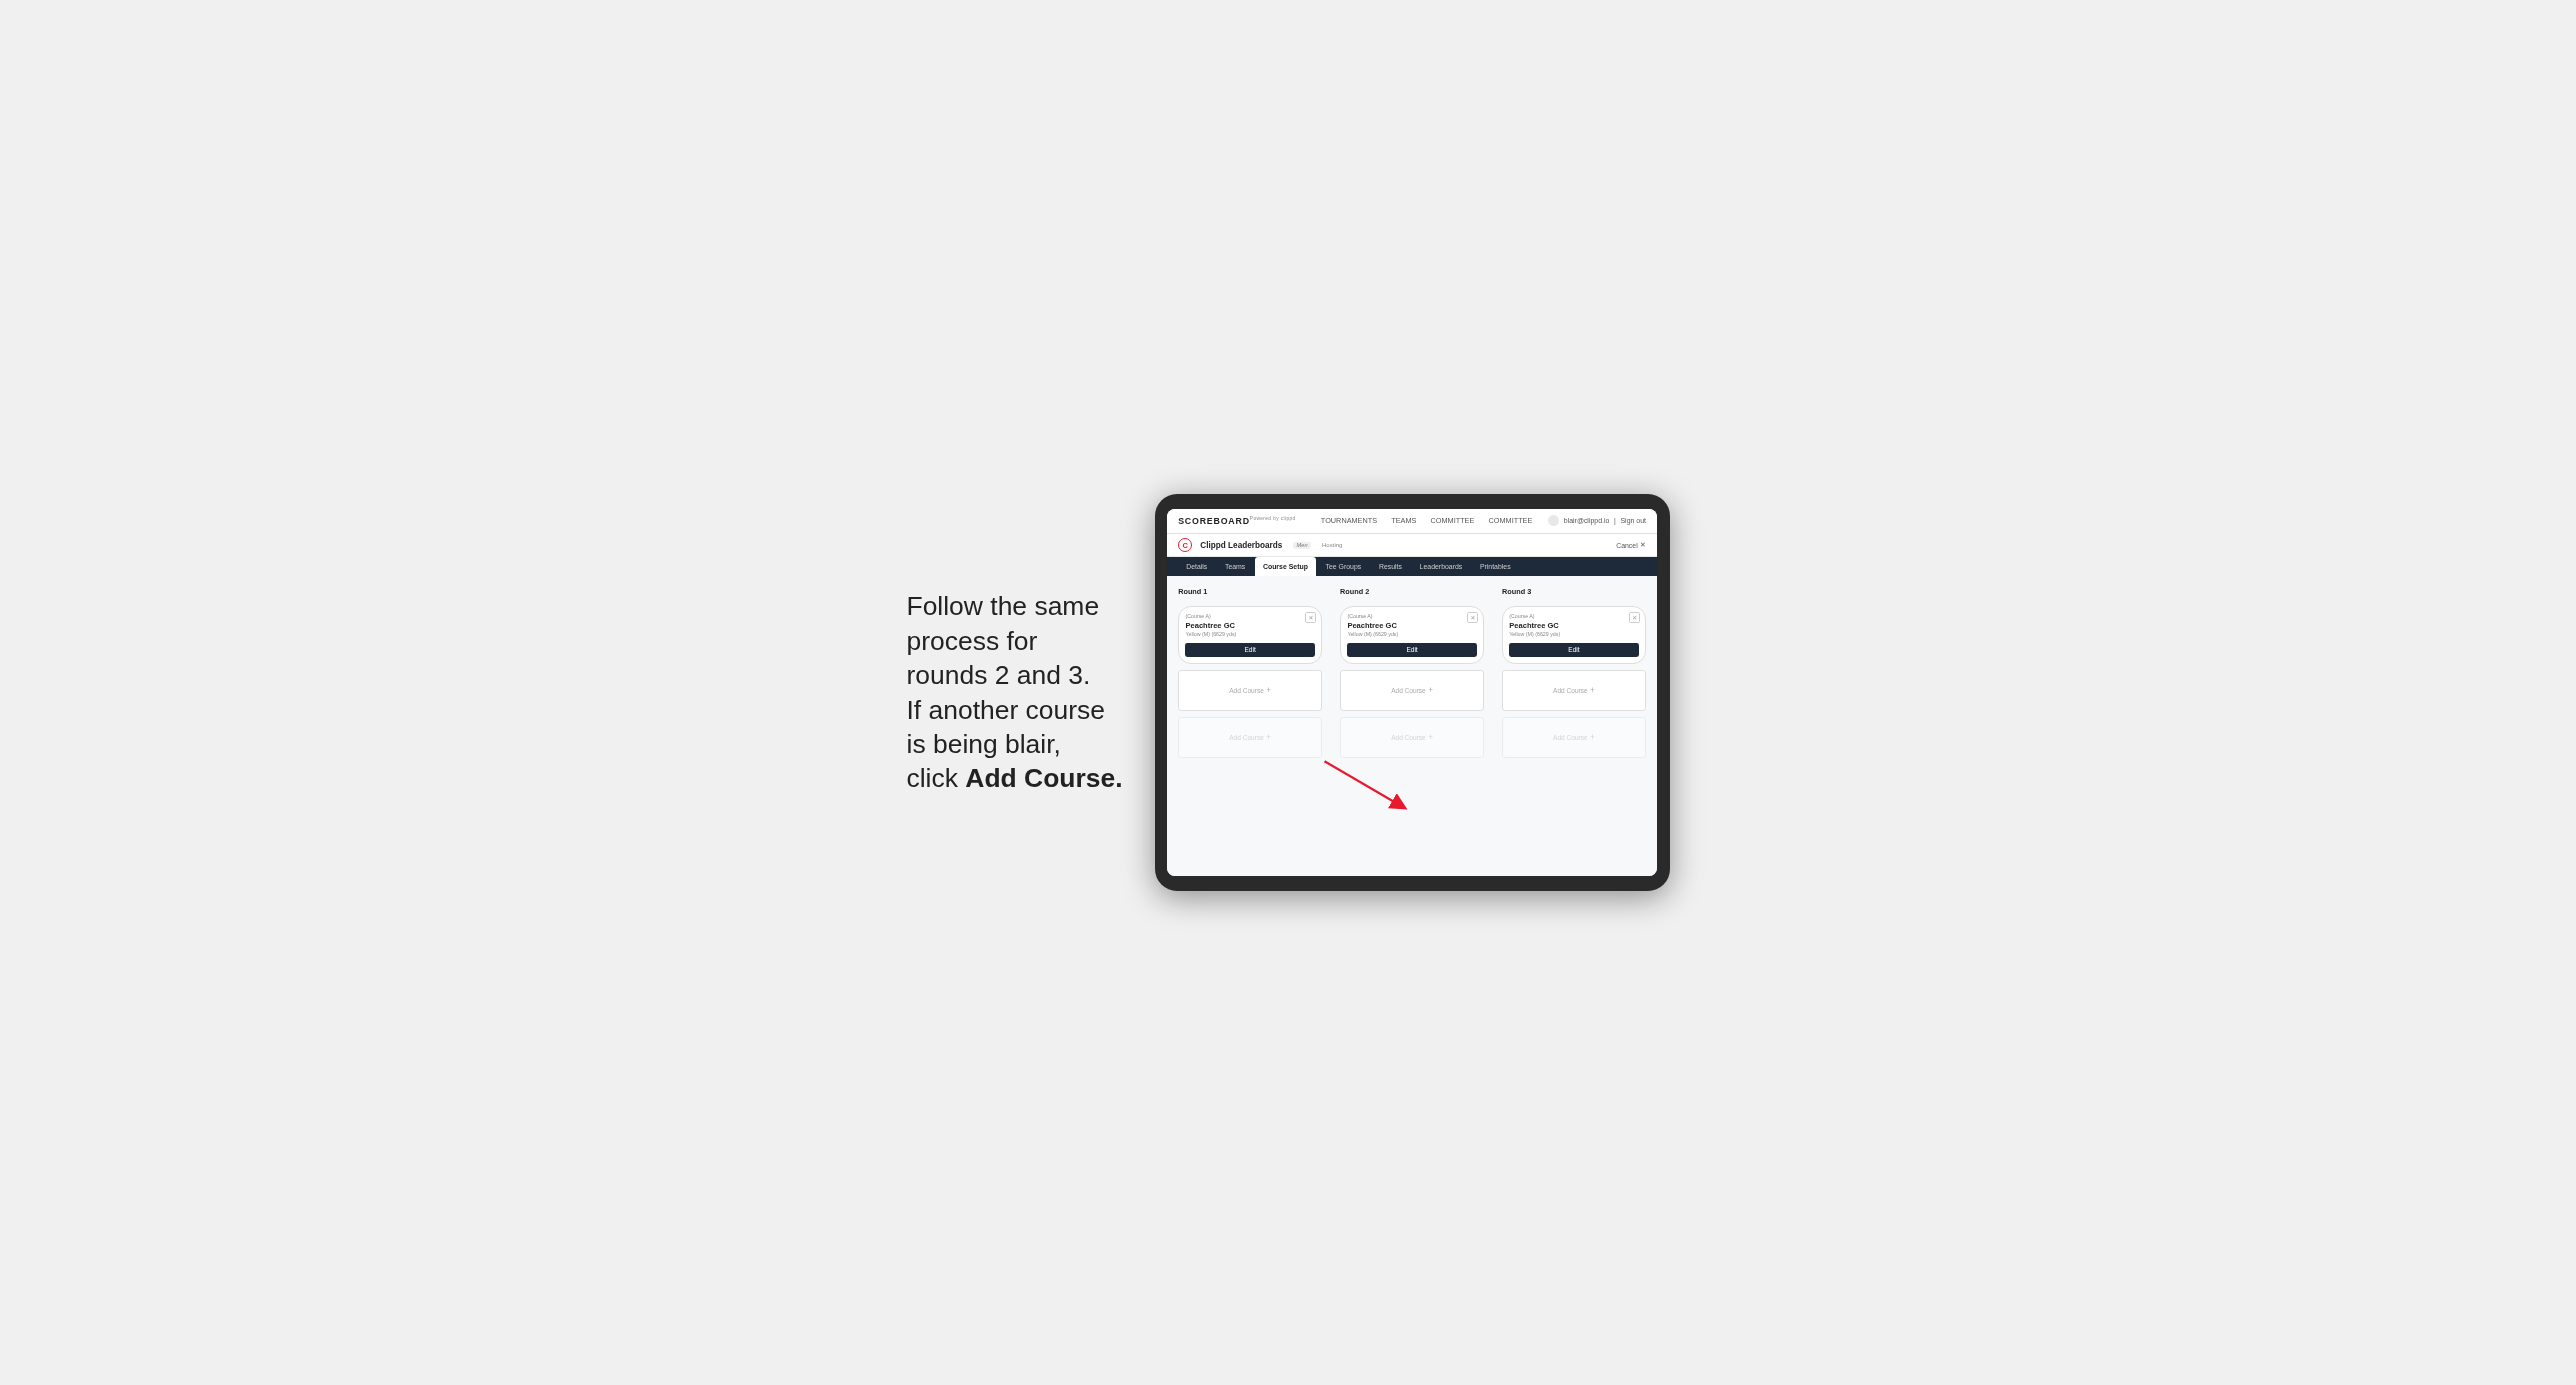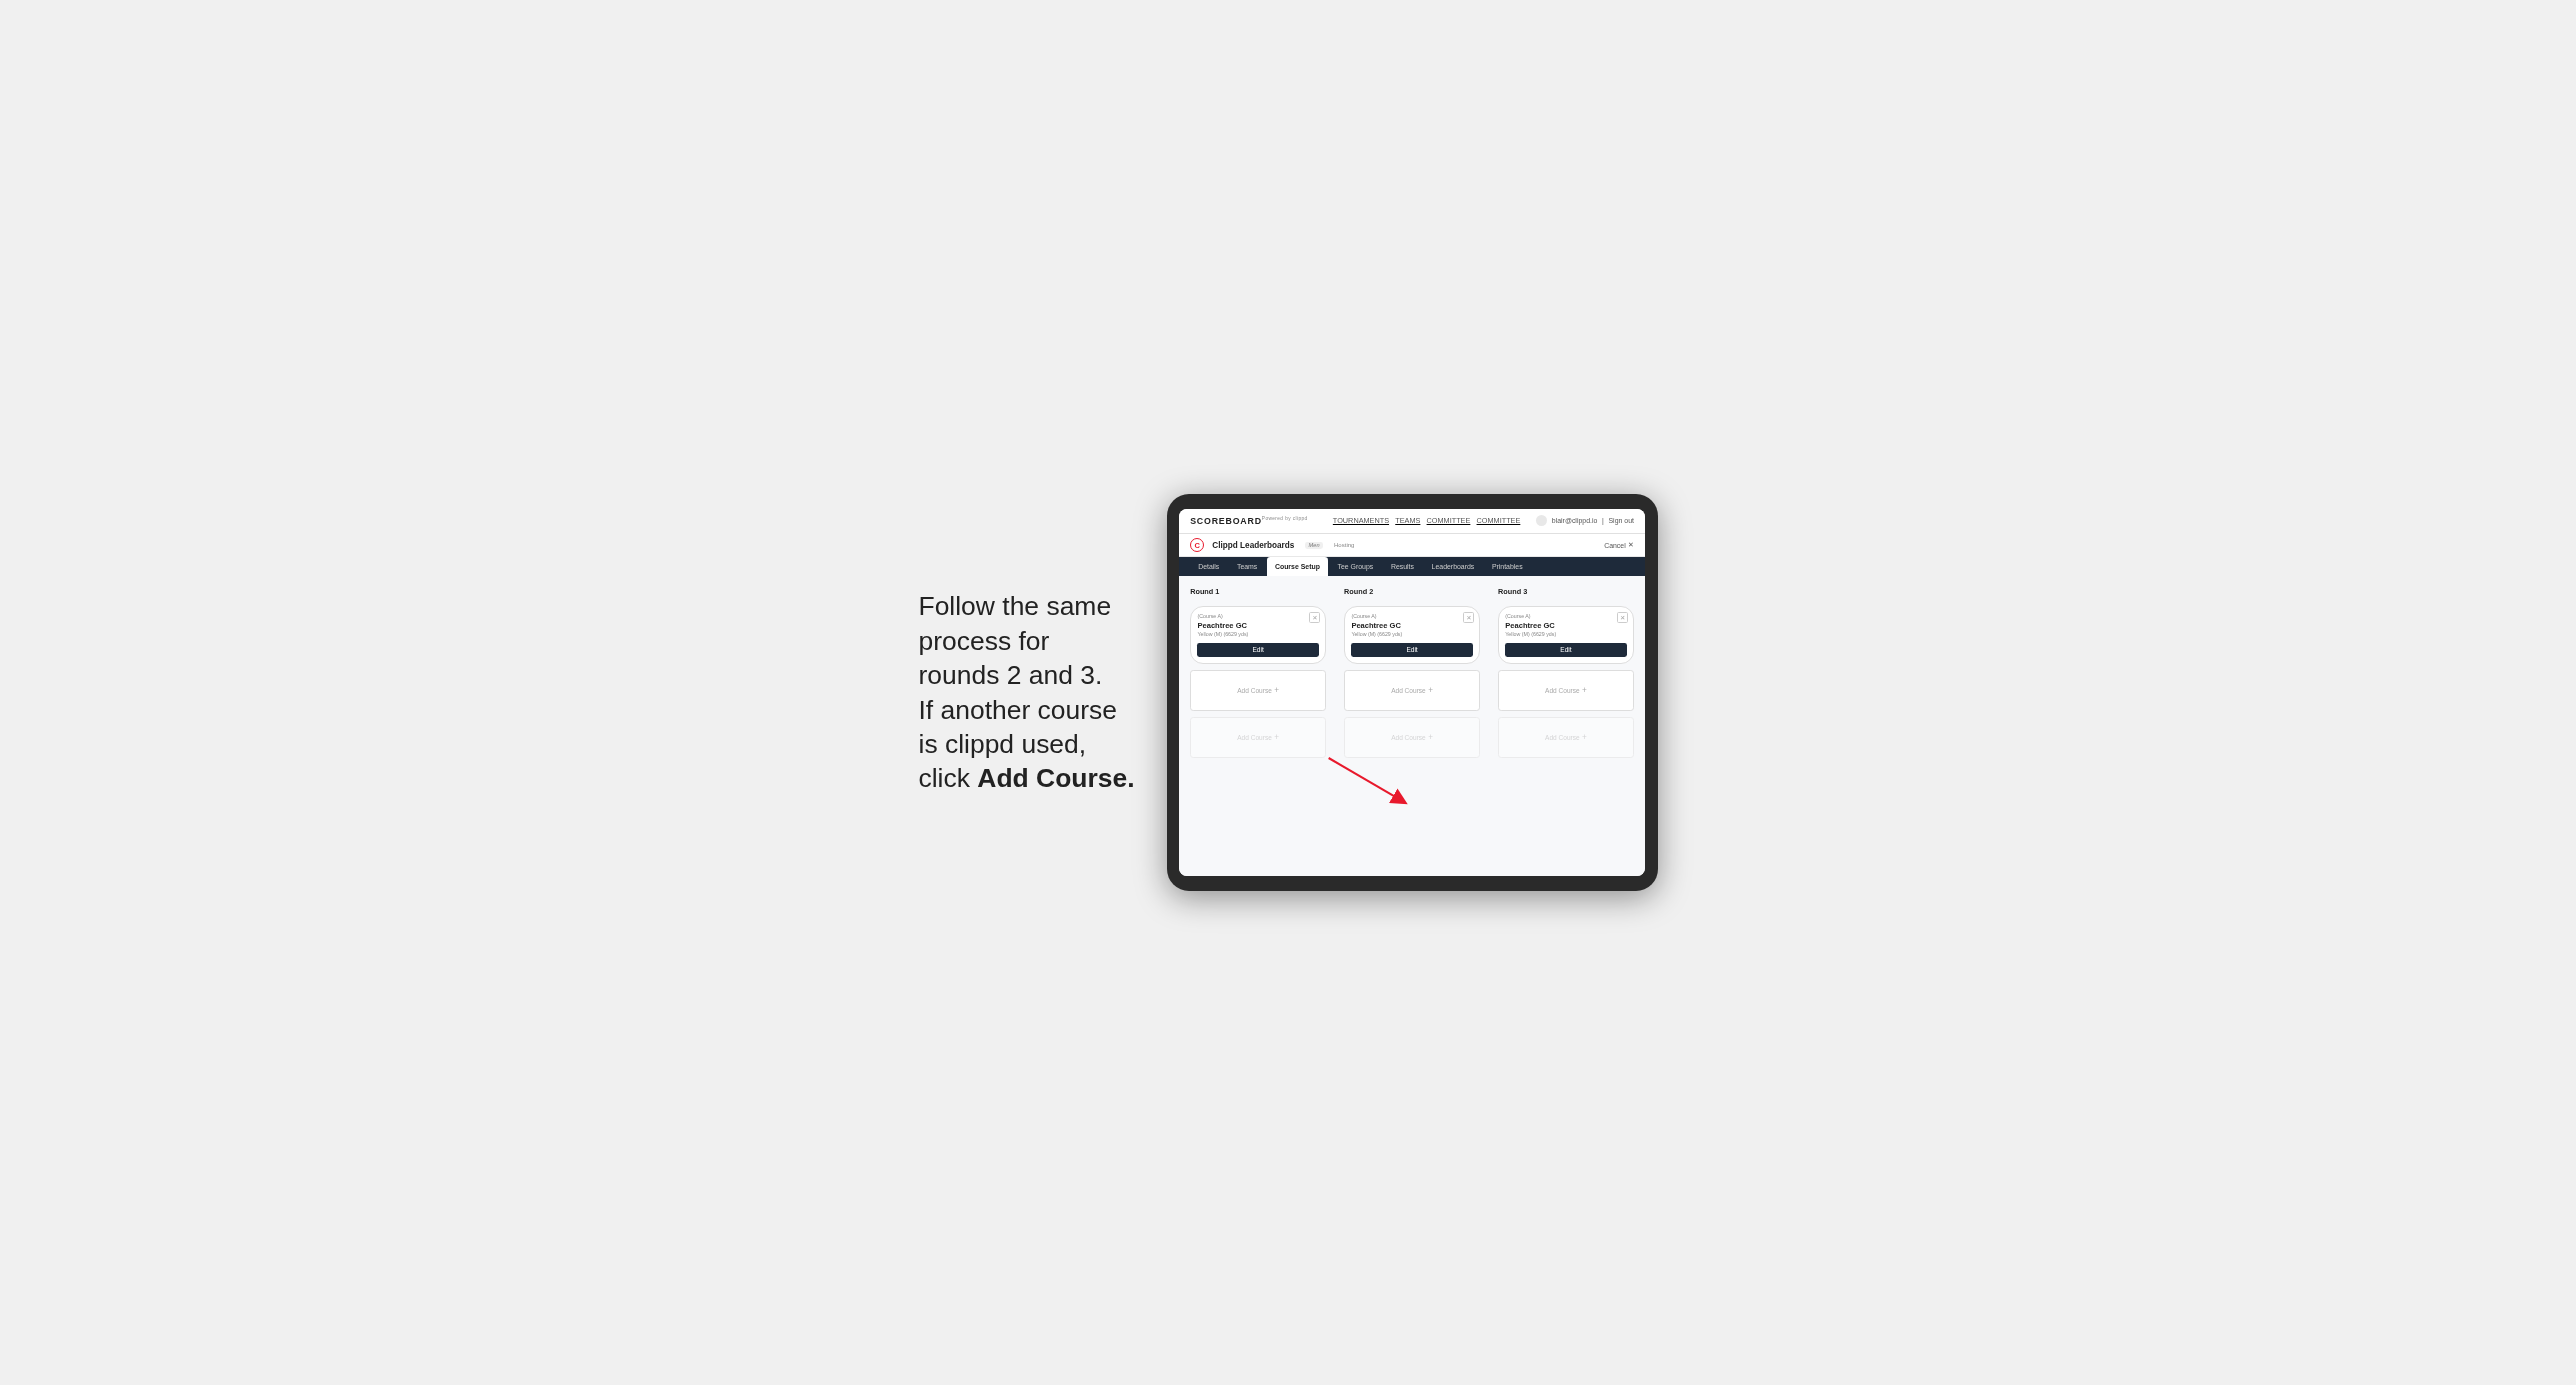--- a/index.html
+++ b/index.html
@@ -75,23 +75,22 @@
     }
 
     .logo-powered {
       font-size: 0.38rem;
       color: #888;
       letter-spacing: 0.4px;
     }
 
     .nav-links {
       display: flex;
-      gap: 3px;
+      gap: 11px;
       flex: 1;
-      text-decoration: underline;
     }
 
     .nav-link {
       font-size: 0.58rem;
       color: #555;
       text-decoration: none;
       padding: 3.2px 1.6px;
       cursor: pointer;
     }
 
@@ -325,21 +324,21 @@
 </head>
 <body>
 
 <div class="page-wrapper">
 
   <div class="instruction-text">
     <span>Follow the same</span><br>
     <span>process for</span><br>
     <span>rounds 2 and 3.</span><br>
     <span>If another course</span><br>
-    <span>is clippd used,</span><br>
+    <span>is being blair,</span><br>
     <span>click </span><strong>Add Course.</strong>
   </div>
 
   <div class="tablet-wrapper">
     <div class="tablet-frame">
       <div class="tablet-screen">
 
         <div class="top-nav">
           <div class="logo-area">
             <span class="logo-scoreboard">SCOREBOARD</span>

